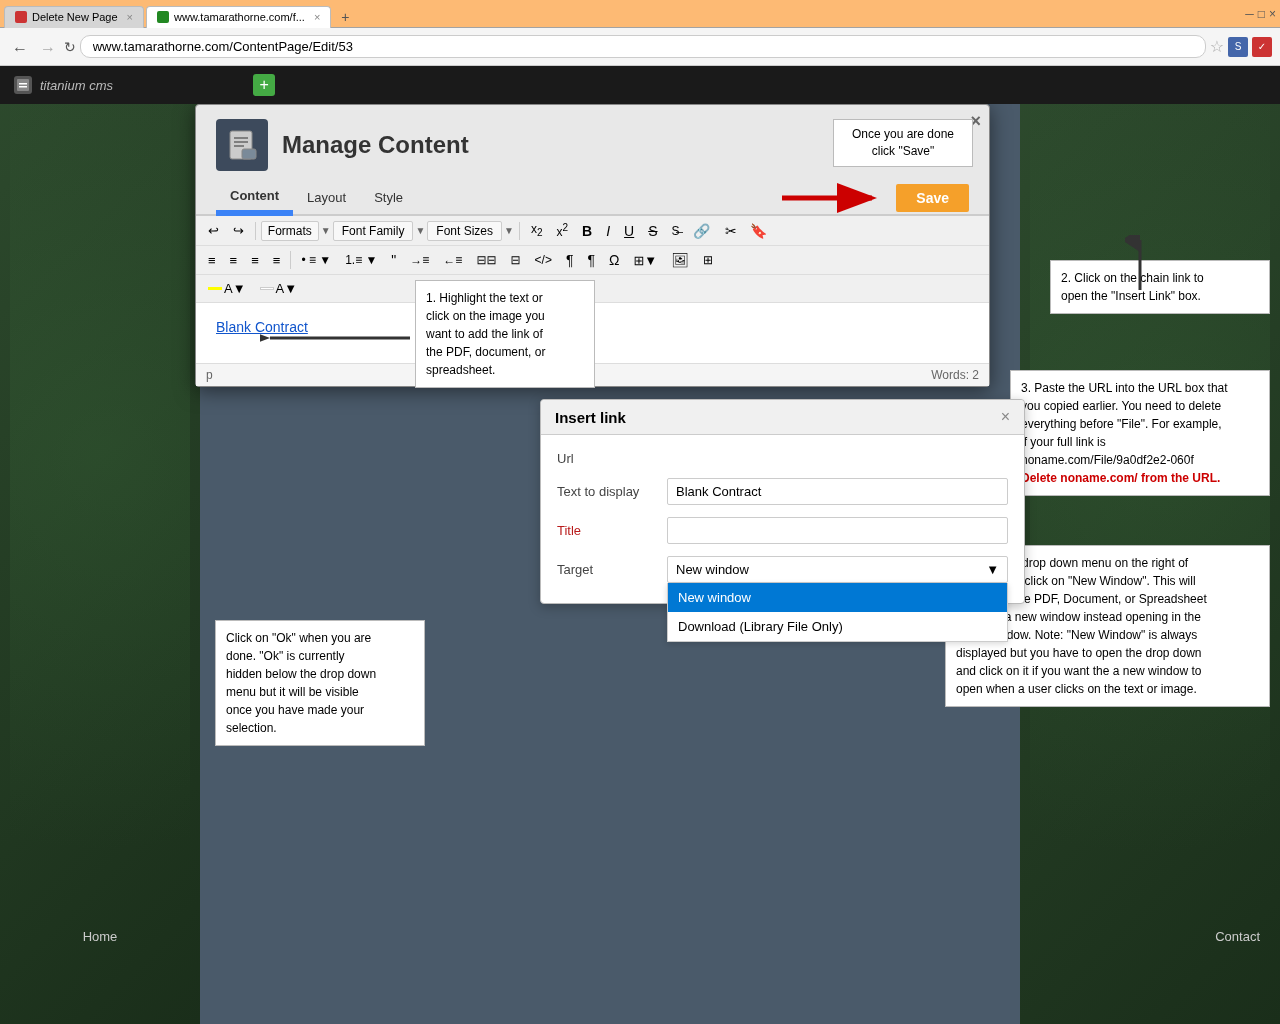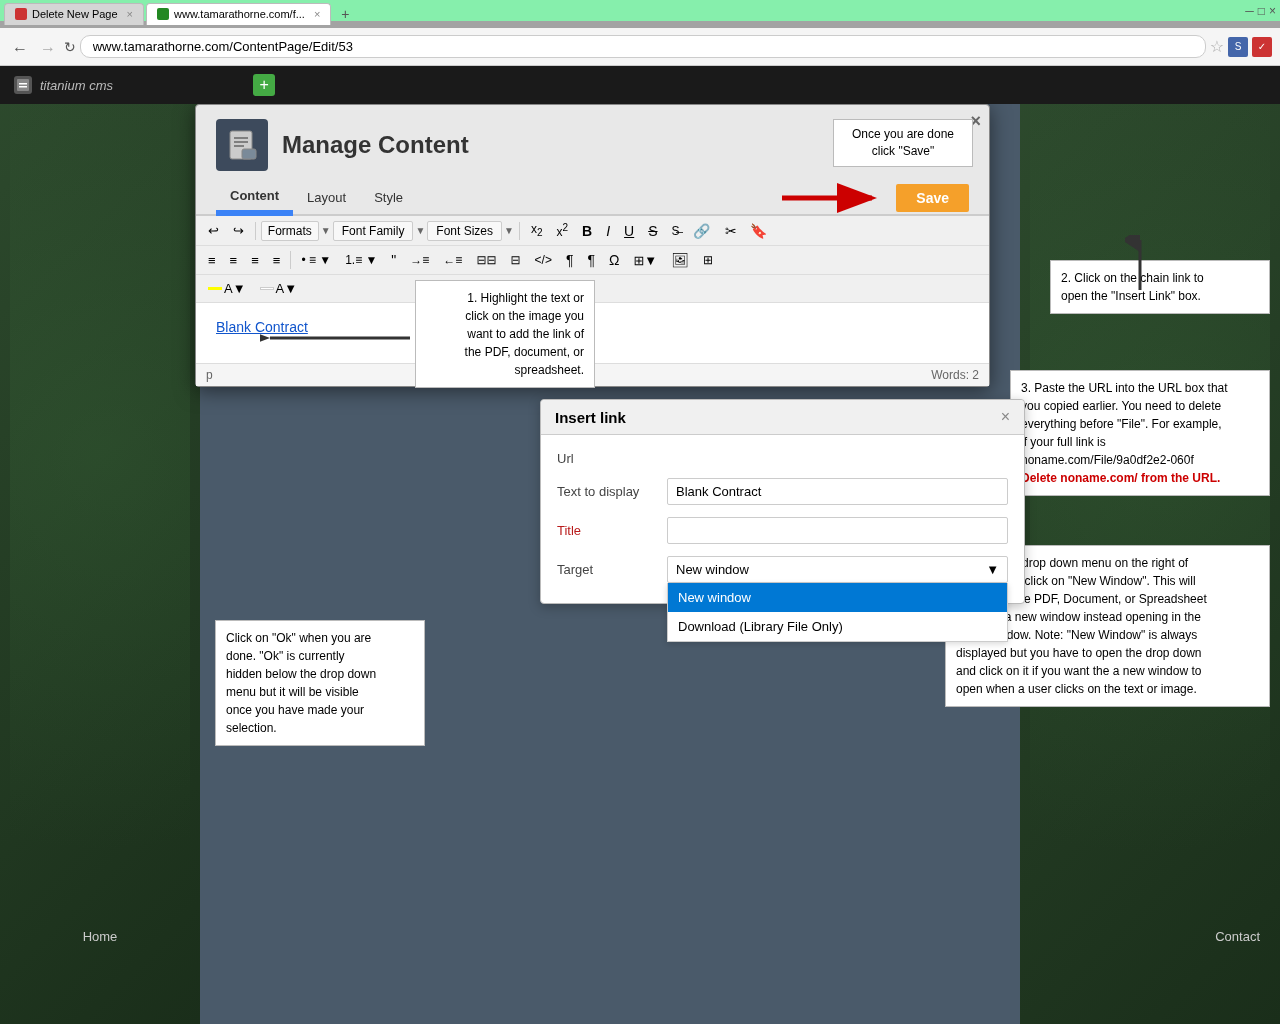--- a/index.html
+++ b/index.html
@@ -8,21 +8,21 @@
     
     .bg-decoration { position: absolute; top: 66px; left: 0; width: 200px; bottom: 0; background: linear-gradient(135deg, #2d4a2d 0%, #1a2e1a 100%); overflow: hidden; }
 
     .right-side-bg { position: absolute; top: 66px; right: 0; width: 260px; bottom: 0; background: linear-gradient(135deg, #2d4a2d 0%, #1a2e1a 100%); }
   </style>
 </head>
 <body>
 
 <div style="position:absolute;top:0;left:0;right:0;height:66px;background:#dde1e6;z-index:50;">
 
-  <div style="background:#86efac;height:28px;display:flex;align-items:center;padding:0 4px;border-bottom:7px solid #a3a3a3;">
+  <div style="background:#fdba74;height:28px;display:flex;align-items:center;padding:0 4px;border-bottom:1px solid #a3a3a3;">
     <div style="display:flex;align-items:flex-end;height:28px;padding-top:4px;gap:2px;">
       <div style="background:#d5d5d5;border:1px solid #bbb;border-bottom:none;border-radius:4px 4px 0 0;padding:3px 10px;font-size:11px;display:flex;align-items:center;gap:5px;height:22px;">
         <span style="width:12px;height:12px;background:#cc3333;border-radius:2px;display:inline-block;"></span>
         <span>Delete New Page</span>
         <span style="color:#888;margin-left:4px;">×</span>
       </div>
       <div style="background:#fff;border:1px solid #bbb;border-bottom:none;border-radius:4px 4px 0 0;padding:3px 10px;font-size:11px;display:flex;align-items:center;gap:5px;height:22px;">
         <span style="width:12px;height:12px;background:#228822;border-radius:2px;display:inline-block;"></span>
         <span>www.tamarathorne.com/f...</span>
         <span style="color:#888;margin-left:4px;">×</span>
@@ -205,21 +205,21 @@
             <div style="padding:7px 10px;font-size:13px;cursor:pointer;background:#0078d4;color:#fff;">New window</div>
             <div style="padding:7px 10px;font-size:13px;cursor:pointer;">Download (Library File Only)</div>
           </div>
         </div>
       </div>
     </div>
   </div>
 
 </div>
 
-<div style="position:absolute;top:280px;left:415px;background:white;border:1px solid #bbb;padding:8px 10px;font-size:12px;line-height:1.5;width:180px;z-index:200;text-align:right;">
+<div style="position:absolute;top:280px;left:415px;background:white;border:1px solid #bbb;padding:8px 10px;font-size:12px;line-height:1.5;width:180px;z-index:200;">
   <span style="white-space:pre-line;">1. Highlight the text or
 click on the image you
 want to add the link of
 the PDF, document, or
 spreadsheet.</span>
 </div>
 
 <svg style="position:absolute;top:323px;left:260px;z-index:201;" width="160" height="30">
   <defs>
     <marker id="arr1" markerWidth="8" markerHeight="6" refX="0" refY="3" orient="auto">

